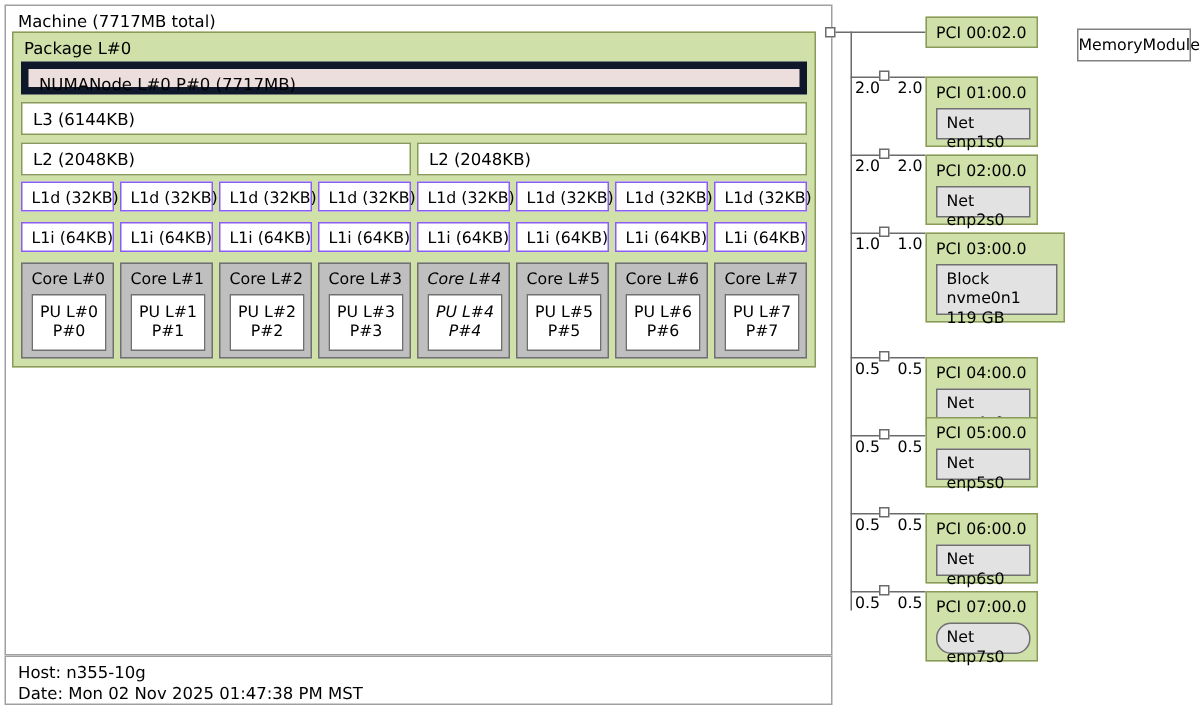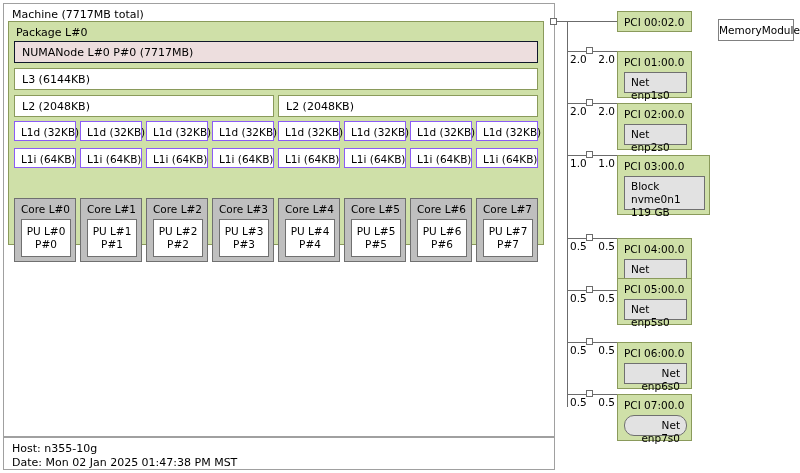--- a/index.html
+++ b/index.html
@@ -35,21 +35,21 @@
   .package {
     left: 8px; top: 21px; width: 536px; height: 224px;
     border: 1px solid #8a9a5b;
     background: #cfe0a8;
   }
   .package-label { position: absolute; left: 7px; top: 4px; font-size: 11px; }
 
   
   .numanode {
     left: 14px; top: 41px; width: 524px; height: 22px;
-    border: 1px solid #0f172a;
+    border: 5px solid #0f172a;
     background: #eddede;
   }
   .numanode-label { position: absolute; left: 7px; top: 4px; font-size: 11px; }
 
   
   .cache {
     border: 1px solid #8a9a5b;
     background: #ffffff;
     height: 22px;
   }
@@ -67,21 +67,20 @@
   }
   .l1d { top: 121px; }
   .l1i { top: 148px; }
   .l1 .cache-label { left: 6px; top: 4px; font-size: 10.5px; }
 
   
   .core {
     top: 175px; width: 62px; height: 64px;
     border: 1px solid #707070;
     background: #bfbfbf;
-    margin-top: 23px;
   }
   .core-label { position: absolute; left: 6px; top: 4px; font-size: 10.5px; }
   .pu {
     position: absolute;
     left: 6px; top: 20px; width: 50px; height: 38px;
     border: 1px solid #707070;
     background: #ffffff;
     text-align: center;
     font-size: 10.5px;
     line-height: 13px;
@@ -238,21 +237,21 @@
   <div class="box core" style="left:146px;">
     <div class="core-label">Core L#2</div>
     <div class="pu">PU L#2
 P#2</div>
   </div>
   <div class="box core" style="left:212px;">
     <div class="core-label">Core L#3</div>
     <div class="pu">PU L#3
 P#3</div>
   </div>
-  <div class="box core" style="left:278px;">
+  <div class="box core" style="left:278px;font-style:italic;">
     <div class="core-label">Core L#4</div>
     <div class="pu">PU L#4
 P#4</div>
   </div>
   <div class="box core" style="left:344px;">
     <div class="core-label">Core L#5</div>
     <div class="pu">PU L#5
 P#5</div>
   </div>
   <div class="box core" style="left:410px;">
@@ -261,21 +260,21 @@
 P#6</div>
   </div>
   <div class="box core" style="left:476px;">
     <div class="core-label">Core L#7</div>
     <div class="pu">PU L#7
 P#7</div>
   </div>
 
   <div class="box legend">
     <div class="legend-line legend-host">Host: n355-10g</div>
-    <div class="legend-line legend-date">Date: Mon 02 Jan 2025 01:47:38 PM MST</div>
+    <div class="legend-line legend-date">Date: Mon 02 Nov 2025 01:47:38 PM MST</div>
   </div>
 
   <div class="tree-handle" style="left:550px; top:18px;"></div>
 
   <div class="tree-line tree-horiz" style="left:557px; top:21px; width:10px;"></div>
 
   <div class="tree-line tree-vert" style="left:567px; top:21px; height:386px;"></div>
 
   <div class="tree-line tree-horiz" style="left:567px; top:21px; width:50px;"></div>
   <div class="box pcibox" style="left:617px; top:11px; width:75px; height:21px;padding-left:16px;">
@@ -327,28 +326,28 @@
     <div class="pcibox-label">PCI 05:00.0</div>
     <div class="osdev" style="left:6px; top:20px; width:63px; height:21px;">Net enp5s0</div>
   </div>
 
   <div class="tree-line tree-horiz" style="left:567px; top:342px; width:50px;"></div>
   <div class="tree-handle" style="left:586px; top:338px;"></div>
   <div class="bw-label" style="left:570px; top:344px;">0.5</div>
   <div class="bw-label bw-right" style="left:595px; top:344px; width:20px;">0.5</div>
   <div class="box pcibox" style="left:617px; top:342px; width:75px; height:47px;">
     <div class="pcibox-label">PCI 06:00.0</div>
-    <div class="osdev" style="left:6px; top:20px; width:63px; height:21px;text-align:right;">Net enp6s0</div>
+    <div class="osdev" style="left:6px; top:20px; width:63px; height:21px;">Net enp6s0</div>
   </div>
 
   <div class="tree-line tree-horiz" style="left:567px; top:394px; width:50px;"></div>
   <div class="tree-handle" style="left:586px; top:390px;"></div>
   <div class="bw-label" style="left:570px; top:396px;">0.5</div>
   <div class="bw-label bw-right" style="left:595px; top:396px; width:20px;">0.5</div>
-  <div class="box pcibox" style="left:617px; top:394px; width:75px; height:47px;text-align:right;">
+  <div class="box pcibox" style="left:617px; top:394px; width:75px; height:47px;">
     <div class="pcibox-label">PCI 07:00.0</div>
     <div class="osdev" style="left:6px; top:20px; width:63px; height:21px;border-radius:10px;">Net enp7s0</div>
   </div>
 
   <div class="box memmodule">
     <div class="memmodule-label">MemoryModule</div>
   </div>
 
 </div>
 

